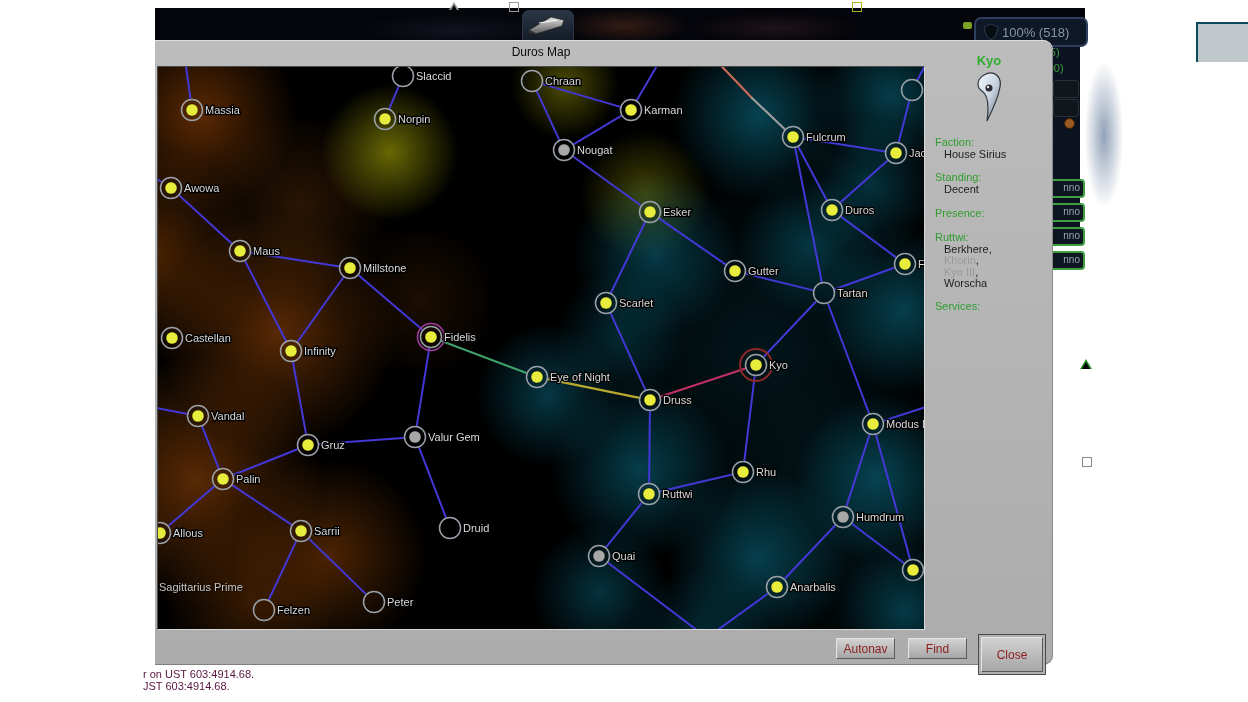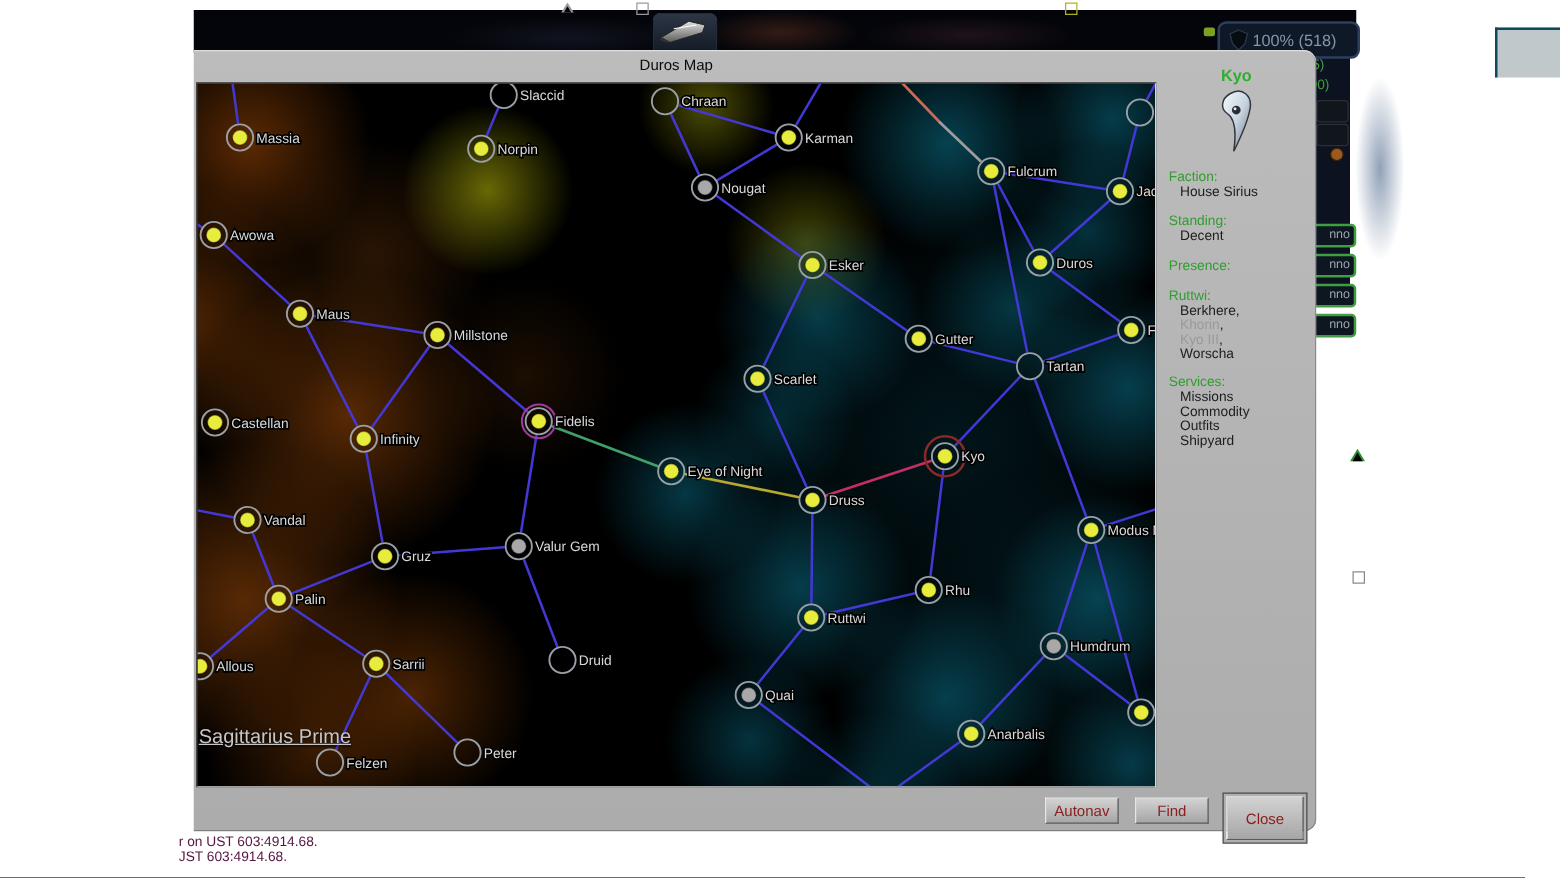--- a/index.html
+++ b/index.html
@@ -46,21 +46,21 @@
   
   .dialog{position:absolute;left:155px;top:40px;width:898px;height:625px;z-index:5;
     background:linear-gradient(#bcbcbc,#acacac);border-radius:0 10px 10px 0;
     box-shadow:inset 0 1px 0 #dedede,inset -1px 0 0 #8a8a8a,inset 0 -1px 0 #808080;}
   .win-title{position:absolute;left:3px;top:5px;width:766px;text-align:center;font-size:12px;color:#0a0a0a;}
   .map{position:absolute;left:2px;top:26px;width:768px;height:564px;box-sizing:border-box;
     background:#000;border:1px solid #4a4a4a;border-right-color:#d8d8d8;border-bottom-color:#d8d8d8;
     overflow:hidden;}
   .glows,.map svg{position:absolute;left:0;top:0;}
   .glow{position:absolute;border-radius:50%;}
-  .region-label{position:absolute;left:1px;top:514px;color:#c6c6c6;font-size:16px;text-shadow:0 1px 2px #000;text-decoration:underline;}
+  .region-label{position:absolute;left:1px;top:514px;color:#c6c6c6;font-size:11px;text-shadow:0 1px 2px #000;}
   
   .sidebar{position:absolute;left:770px;top:0;width:128px;height:625px;font-size:11px;color:#1d1d1d;}
   .sys-name{margin-top:13px;text-align:center;color:#2fae2f;font-weight:bold;font-size:13px;}
   .logo-wrap{text-align:center;margin-top:3px;height:54px;}
   .sec{color:#2f9e2f;margin:11px 0 0 10px;line-height:13px;}
   .val,.srow,.prow{margin-left:19px;line-height:11.4px;color:#1d1d1d;}
   .pn{color:#1d1d1d;} .pv{color:#7f7f7f;}
   .dim{color:#9a9a9a;}
   
   .btn{position:absolute;height:21px;background:linear-gradient(#d2d2d2,#a6a6a6);
@@ -431,26 +431,20 @@
       <div class="val">Decent</div>
       <div class="sec">Presence:</div>
       <div class="sec">Ruttwi:</div>
       <div id="planet-rows">
           <div class="srow"><span>Berkhere</span><span>,</span></div>
           <div class="srow"><span class="dim">Khorin</span><span>,</span></div>
           <div class="srow"><span class="dim">Kyo III</span><span>,</span></div>
           <div class="srow"><span>Worscha</span><span></span></div>
         </div>
       <div class="sec">Services:</div>
-      <div id="service-rows">
-          <div class="srow">Missions</div>
-          <div class="srow">Commodity</div>
-          <div class="srow">Outfits</div>
-          <div class="srow">Shipyard</div>
-        </div>
     </aside>
 
     <button class="btn btn-autonav">Autonav</button>
     <button class="btn btn-find">Find</button>
     <button class="btn btn-close">Close</button>
   </div>
 
 </div>
 
 </body></html>

